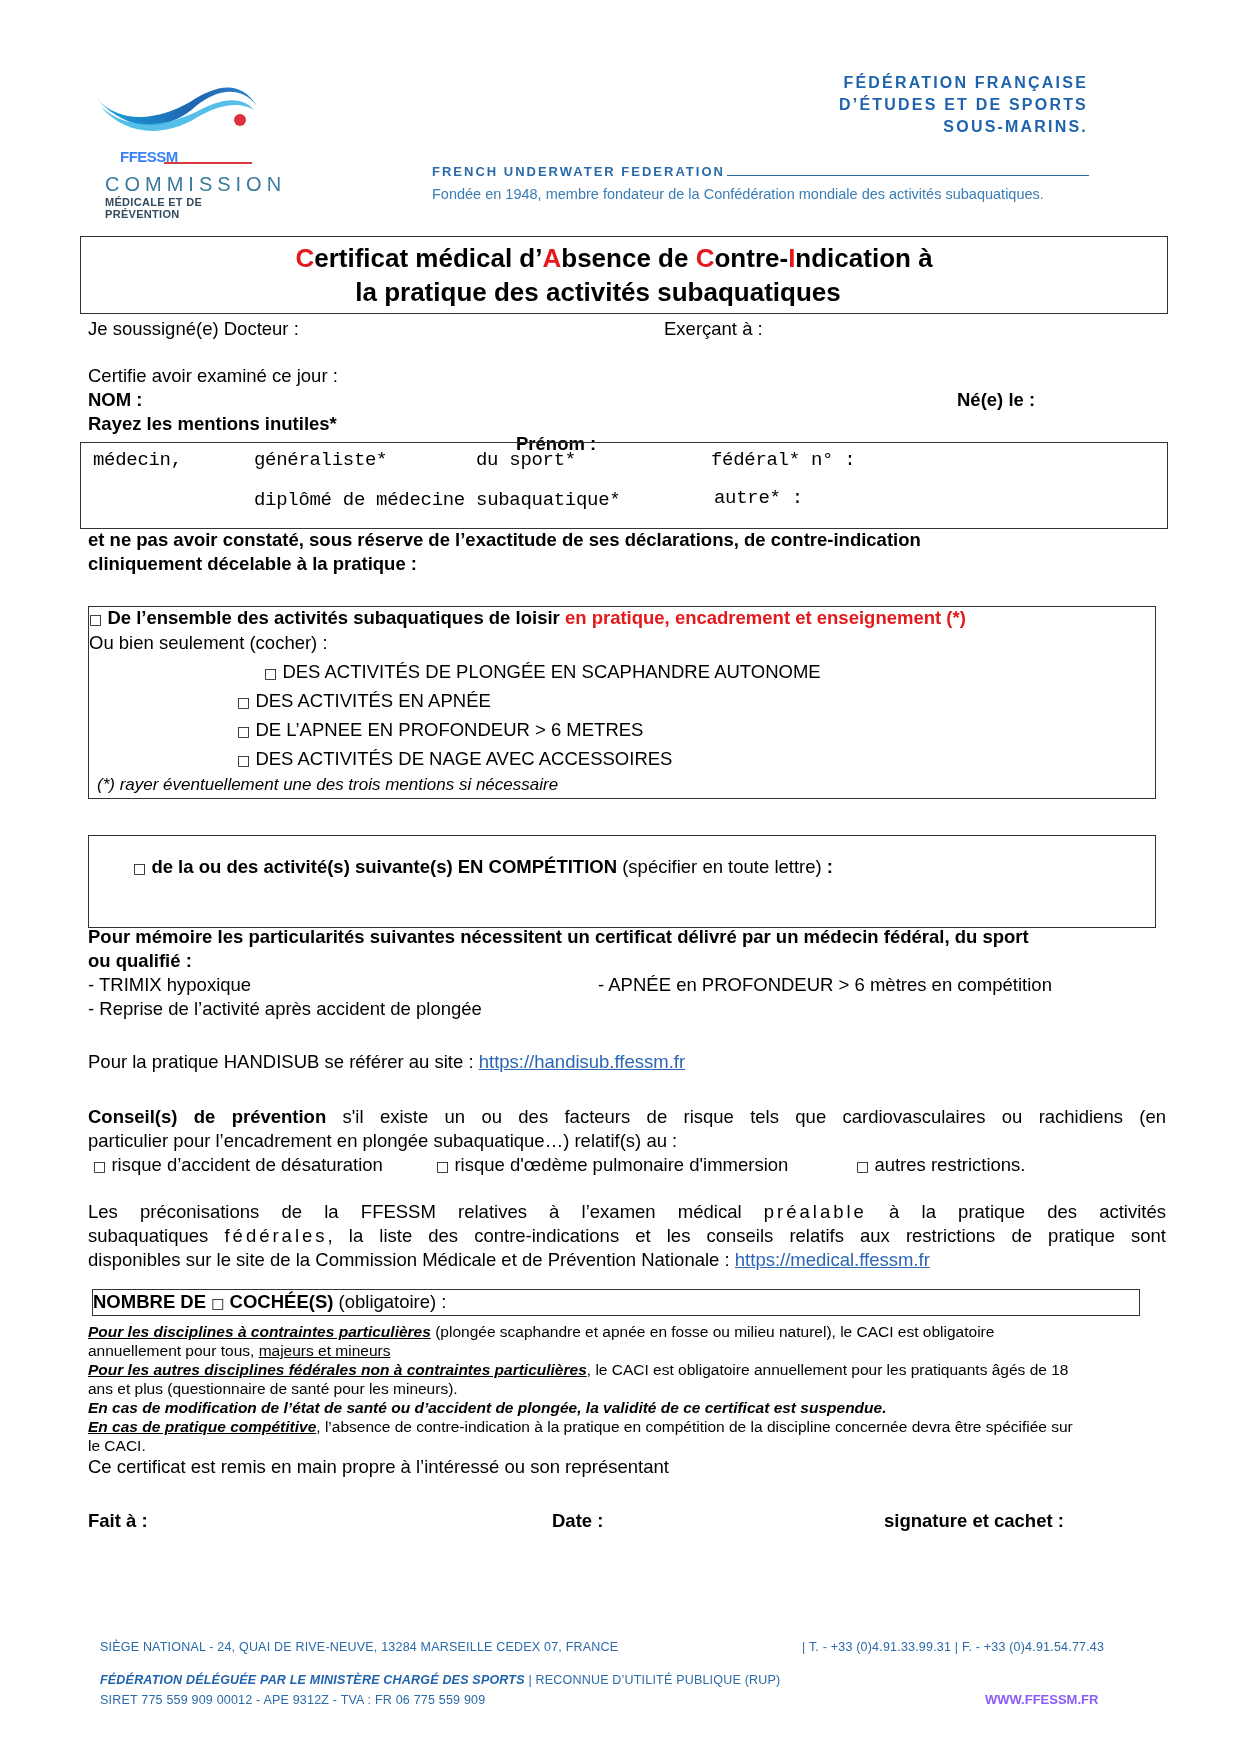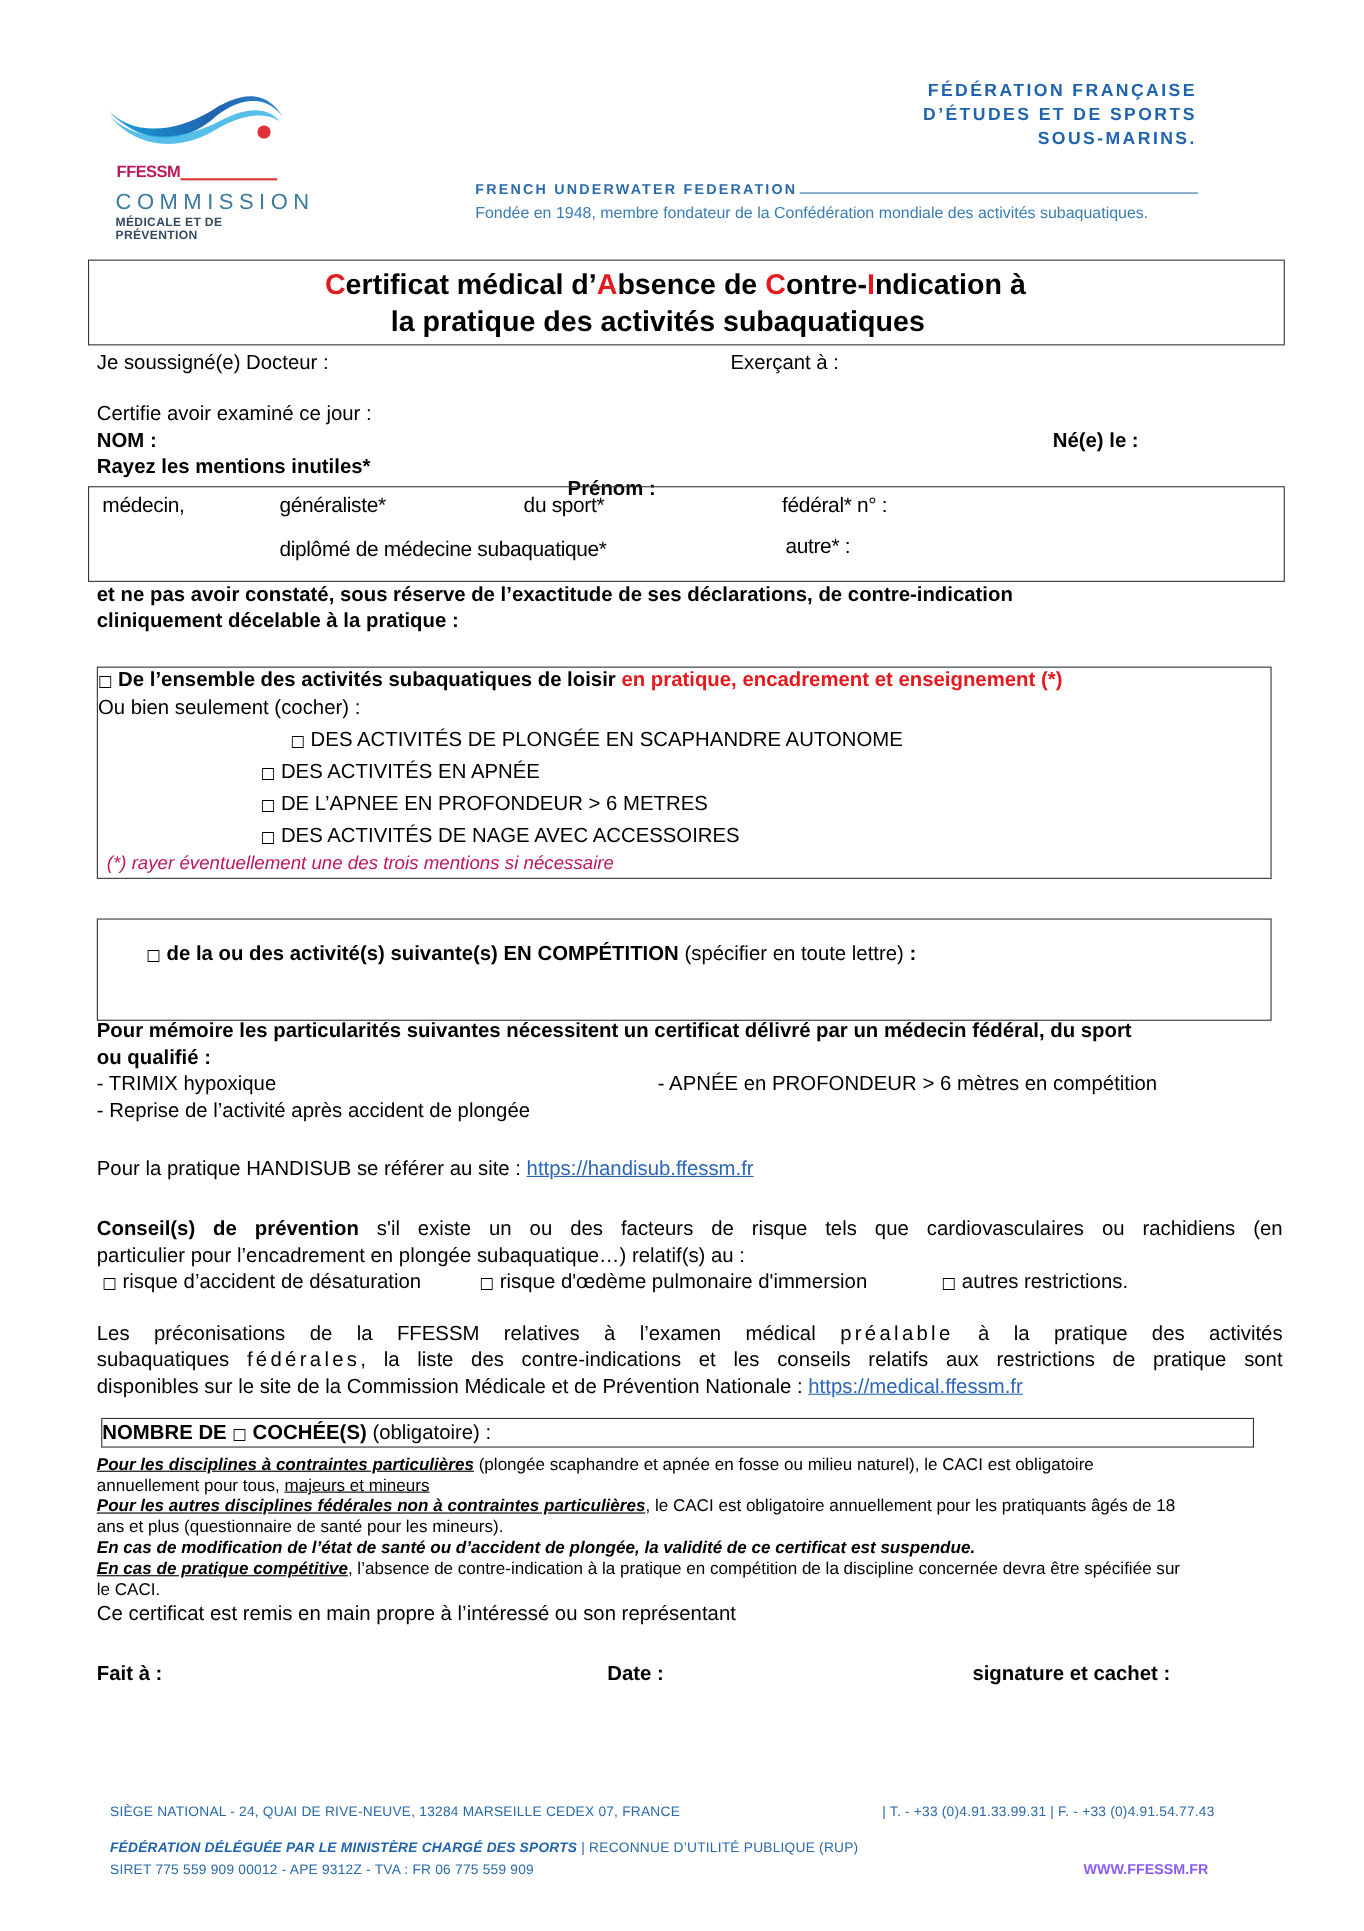--- a/index.html
+++ b/index.html
@@ -1,49 +1,49 @@
 <!DOCTYPE html>
 <html><head>
 <meta charset="utf-8">
 <style>
   html, body { margin:0; padding:0; background:#ffffff; }
   body { width:1240px; height:1755px; position:relative; overflow:hidden; font-family:"Liberation Sans", sans-serif; color:#000; }
   .abs { position:absolute; }
   
   .logo-wrap { left:92px; top:72px; width:170px; height:140px; }
   .logo-swoosh { left:0; top:0; width:170px; height:75px; }
-  .logo-name { left:14px; top:76px; font-family:"Liberation Sans", sans-serif; font-weight:bold; font-size:15px; color:#be185d; letter-spacing:-0.5px; }
+  .logo-name { left:28px; top:76px; font-family:"Liberation Sans", sans-serif; font-weight:bold; font-size:15px; color:#3b82f6; letter-spacing:-0.5px; }
   .logo-redline { left:72px; top:90px; width:88px; height:2px; background:#d93a3f; }
   .logo-commission { left:13px; top:101px; font-size:20px; color:#3a7a9e; letter-spacing:5px; }
   .logo-medicale { left:13px; top:124px; font-size:11px; font-weight:bold; color:#334a5e; letter-spacing:0.3px; }
   .fed-title { right:152px; top:72px; text-align:right; font-size:16px; font-weight:bold; color:#1f63ae; letter-spacing:2.2px; line-height:22px; }
   .fed-sub { left:432px; top:164px; font-size:13px; font-weight:bold; color:#2a6aa8; letter-spacing:2px; }
   .fed-line { left:727px; top:175px; width:362px; height:1px; background:#2a6aa8; }
   .fed-founded { left:432px; top:186px; font-size:14.5px; color:#3a7db5; }
 
   
   .title-box { left:80px; top:236px; width:1086px; height:76px; border:1.5px solid #333; }
   .title-l1, .title-l2 { width:100%; text-align:center; font-weight:bold; font-size:26px; }
   .title-l1 { top:6px; left:-10px; }
   .title-l2 { top:40px; left:-26px; }
   .red { color:#e3191d; }
 
   .txt { font-size:18.5px; white-space:nowrap; }
   .bold { font-weight:bold; }
 
   .box { border:1.5px solid #333; }
   .box-medecin { left:80px; top:442px; width:1086px; height:85px; }
-  .calibri { font-family:Liberation Sans, sans-serif; font-size:19px; letter-spacing:-0.3px; }
+  .calibri { font-family:Liberation Mono, monospace; font-size:19px; letter-spacing:-0.3px; }
 
   .box-loisir { left:88px; top:606px; width:1066px; height:191px; }
   .box-comp { left:88px; top:835px; width:1066px; height:91px; }
   .box-nombre { left:92px; top:1289px; width:1046px; height:25px; }
 
   .red-txt { color:#e3191d; }
-  .red-italic { color:#be185d; font-style:italic; font-size:17px; }
+  .red-italic { color:#000000; font-style:italic; font-size:17px; }
   .link { color:#2b66b6; text-decoration:underline; }
   .small { font-size:15.5px; white-space:nowrap; }
   .u { text-decoration:underline; }
   .i { font-style:italic; }
   .spaced { letter-spacing:3px; }
   .justify { text-align:justify; text-align-last:justify; width:1078px; }
 
   .footer { font-size:12.5px; color:#2a6aa8; white-space:nowrap; letter-spacing:0.2px; }
   .footer-b { font-weight:bold; color:#1f63ae;font-style:italic; }
   .footer-red { color:#8b5cf6; font-weight:bold; font-size:13px; }

